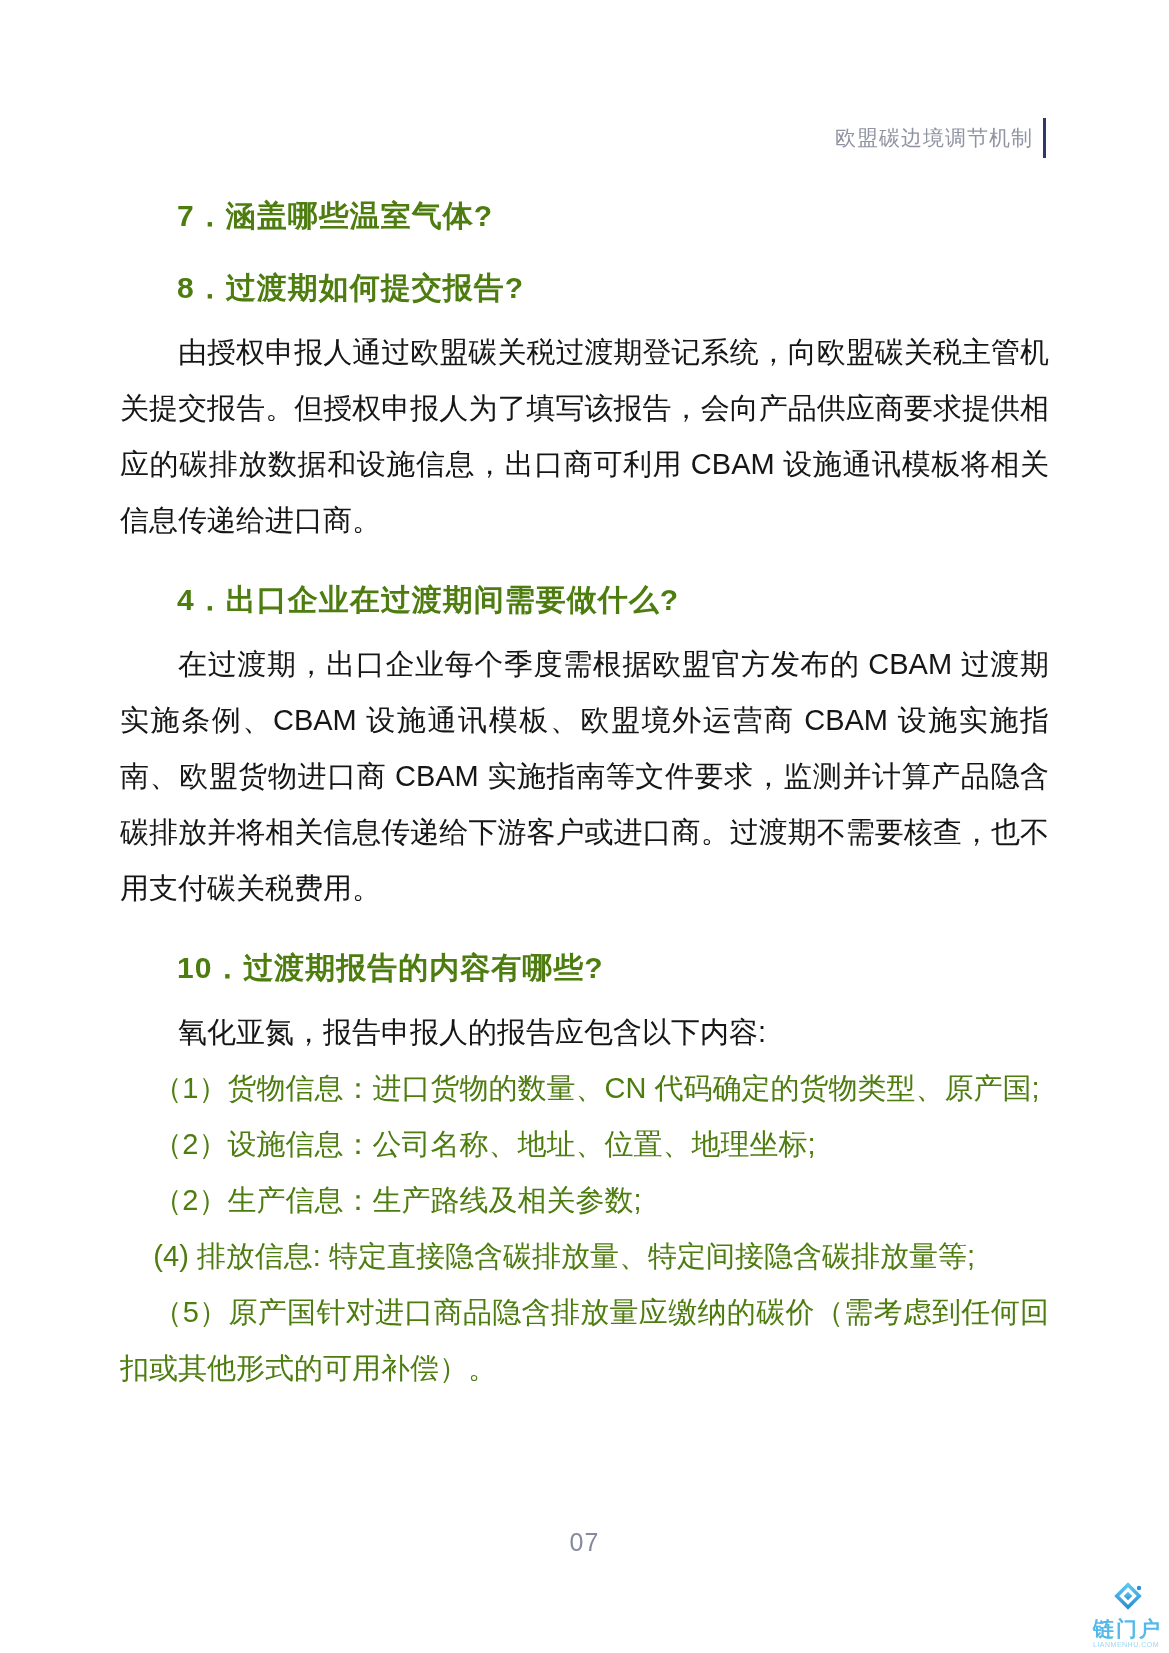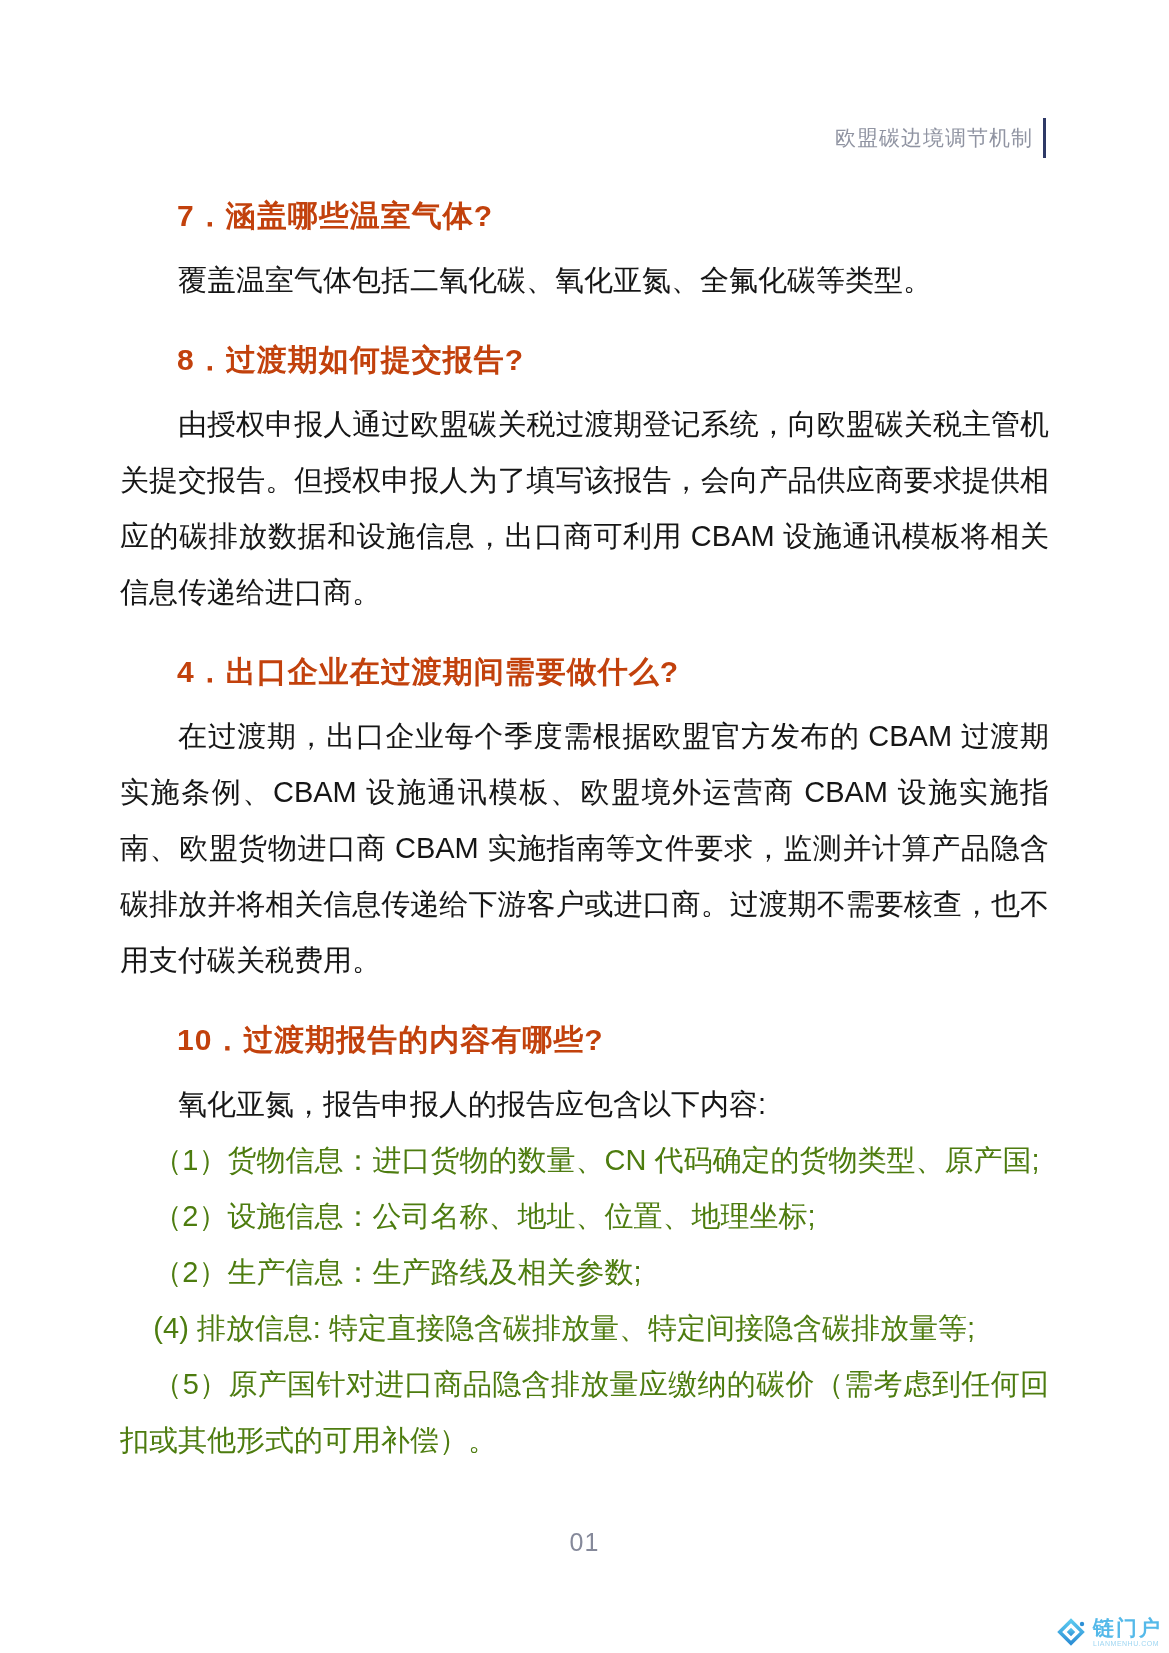--- a/index.html
+++ b/index.html
@@ -22,21 +22,21 @@
   .header-bar{
     display:inline-block;width:3px;height:40px;background:#2e3966;
   }
 
   
   .content{
     position:absolute;left:120px;top:196px;width:929px;
     color:#161616;
   }
   h2.sec{
-    font-size:30px;font-weight:bold;color:#c2410c;
+    font-size:30px;font-weight:bold;color:#4d7c0f;
     margin:32px 0 16px 57px;line-height:40px;letter-spacing:1px;
   }
   h2.sec:first-child{margin-top:0;}
   p.body-p{
     font-size:29px;line-height:56px;margin:0;
     text-align:justify;text-justify:inter-ideograph;
     text-indent:2em;color:#161616;
   }
   p.list-item{
     font-size:29px;line-height:56px;margin:0;
@@ -46,21 +46,21 @@
 
   
   .footer{
     position:absolute;top:1528px;left:0;width:100%;text-align:center;
   }
   .page-number{font-size:25px;color:#85899a;letter-spacing:1px;}
 
   
   .logo{
     position:absolute;right:7px;bottom:5px;
-    display:flex;align-items:center;gap:6px;
+    display:flex;align-items:center;gap:6px;flex-direction:column;
   }
   .logo-text{display:flex;flex-direction:column;line-height:1;}
   .logo-name{
     font-size:21px;font-weight:bold;color:#54b9e9;letter-spacing:2px;
   }
   .logo-domain{
     font-size:7px;color:#9ed6f2;letter-spacing:0.5px;margin-top:2px;
   }
 </style>
 </head>
@@ -69,40 +69,39 @@
 <div class="page">
 
   <div class="header">
     <span class="header-title">欧盟碳边境调节机制</span>
     <span class="header-bar"></span>
   </div>
 
   <main class="content">
 
     <h2 class="sec">7．涵盖哪些温室气体?</h2>
-    <p class="body-p">覆盖温室气体包括二氧化碳、氧化亚氮、全氟化碳等类型。</p>
 
     <h2 class="sec">8．过渡期如何提交报告?</h2>
     <p class="body-p">由授权申报人通过欧盟碳关税过渡期登记系统，向欧盟碳关税主管机关提交报告。但授权申报人为了填写该报告，会向产品供应商要求提供相应的碳排放数据和设施信息，出口商可利用 CBAM 设施通讯模板将相关信息传递给进口商。</p>
 
     <h2 class="sec">4．出口企业在过渡期间需要做什么?</h2>
     <p class="body-p">在过渡期，出口企业每个季度需根据欧盟官方发布的 CBAM 过渡期实施条例、CBAM 设施通讯模板、欧盟境外运营商 CBAM 设施实施指南、欧盟货物进口商 CBAM 实施指南等文件要求，监测并计算产品隐含碳排放并将相关信息传递给下游客户或进口商。过渡期不需要核查，也不用支付碳关税费用。</p>
 
     <h2 class="sec">10．过渡期报告的内容有哪些?</h2>
     <p class="body-p">氧化亚氮，报告申报人的报告应包含以下内容:</p>
     <p class="list-item">（1）货物信息：进口货物的数量、CN 代码确定的货物类型、原产国;</p>
     <p class="list-item">（2）设施信息：公司名称、地址、位置、地理坐标;</p>
     <p class="list-item">（2）生产信息：生产路线及相关参数;</p>
     <p class="list-item">(4) 排放信息: 特定直接隐含碳排放量、特定间接隐含碳排放量等;</p>
     <p class="list-item">（5）原产国针对进口商品隐含排放量应缴纳的碳价（需考虑到任何回扣或其他形式的可用补偿）。</p>
 
   </main>
 
   <div class="footer">
-    <span class="page-number">01</span>
+    <span class="page-number">07</span>
   </div>
 
   <div class="logo">
     <span style="display:inline-block;width:32px;height:32px;">
       <svg width="32" height="32" viewBox="0 0 32 32">
         <defs>
           <linearGradient id="lg" x1="0" y1="0" x2="1" y2="1">
             <stop offset="0" stop-color="#5ac8ef"></stop>
             <stop offset="1" stop-color="#2d8fd5"></stop>
           </linearGradient>

